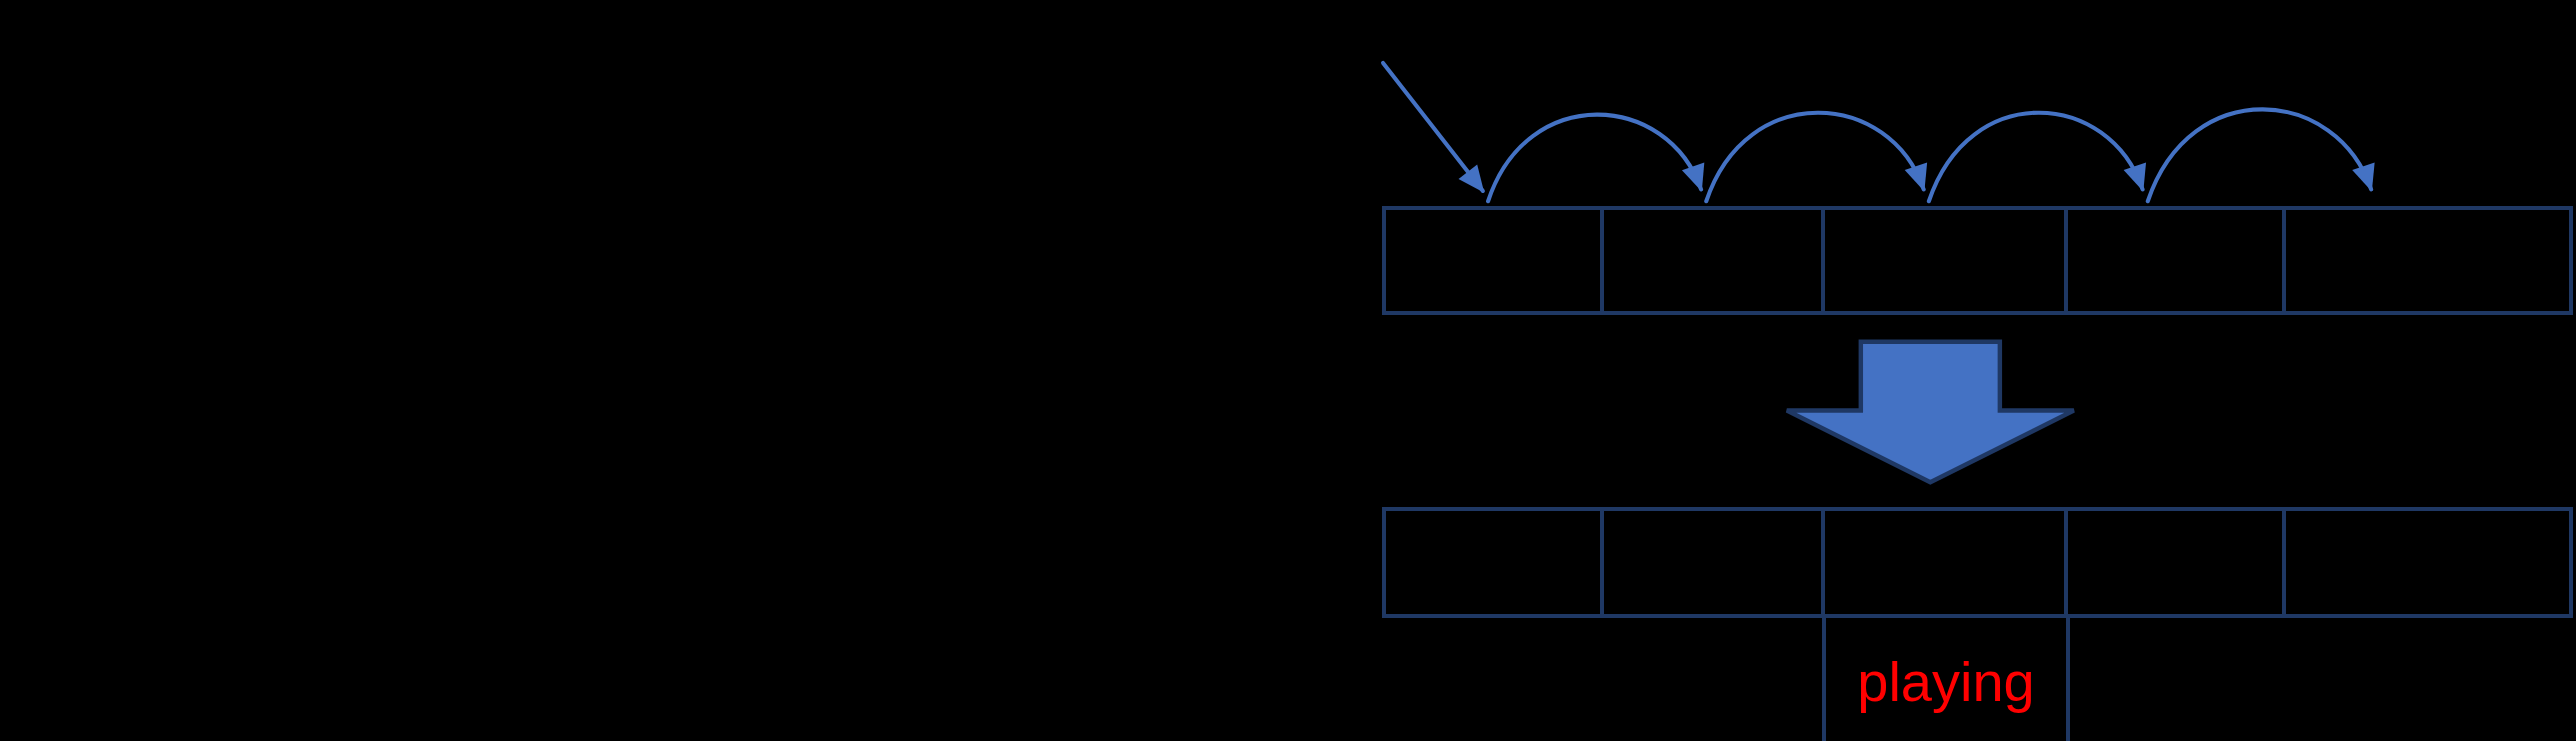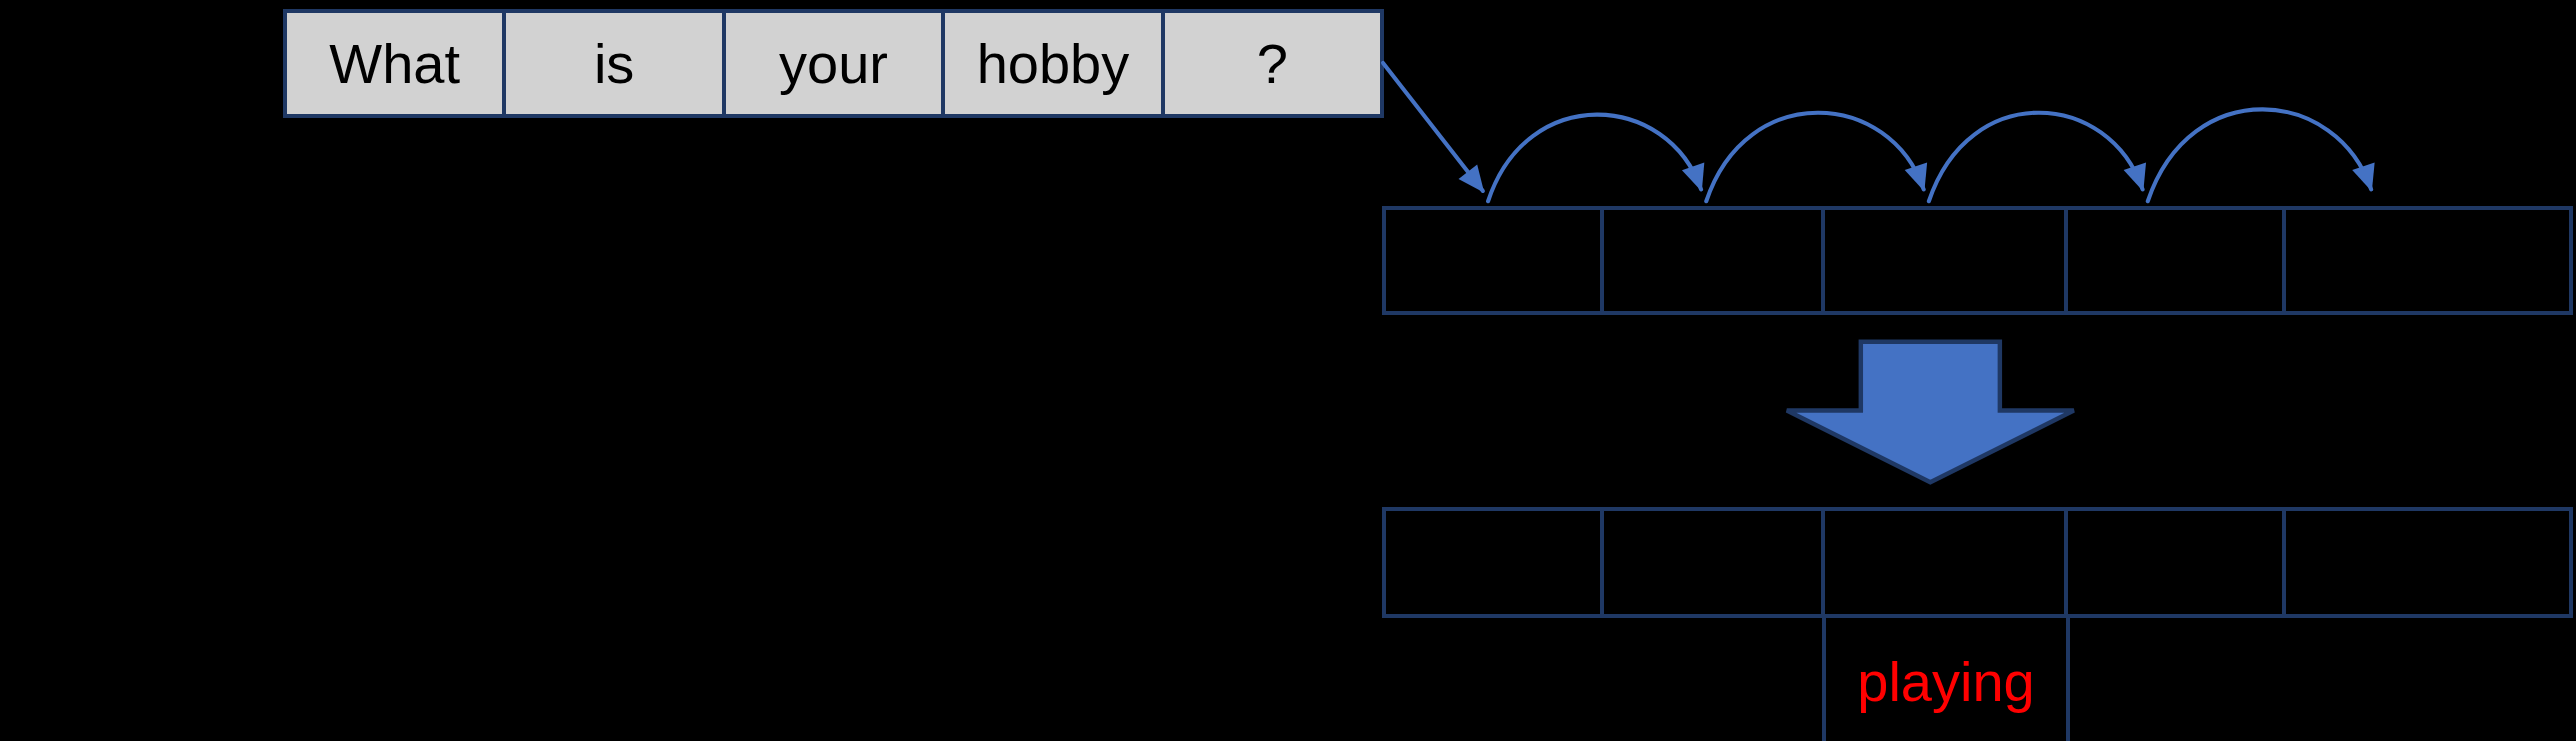--- a/index.html
+++ b/index.html
@@ -111,37 +111,20 @@
     line-height:1;
     color:var(--prediction-red);
     white-space:nowrap;
   }
 </style>
 </head>
 <body>
 
 <div class="stage">
 
-  <div class="sentence-strip">
-    <div class="token-cell">
-      <span class="token-text">What</span>
-    </div>
-    <div class="token-cell">
-      <span class="token-text">is</span>
-    </div>
-    <div class="token-cell">
-      <span class="token-text">your</span>
-    </div>
-    <div class="token-cell">
-      <span class="token-text">hobby</span>
-    </div>
-    <div class="token-cell">
-      <span class="token-text">?</span>
-    </div>
-  </div>
 
   <svg class="overlay" viewBox="0 0 3483 1003" aria-hidden="true">
     <defs>
       <marker id="ah" viewBox="0 0 40 36" refX="35" refY="18" markerWidth="40" markerHeight="36" orient="auto" markerUnits="userSpaceOnUse">
         <path class="arrowhead-fill" d="M2 2 L38 18 L2 34 Z"></path>
       </marker>
     </defs>
 
     <path class="flow-line" marker-end="url(#ah)" d="M1870 85 L2005 258"></path>
 

